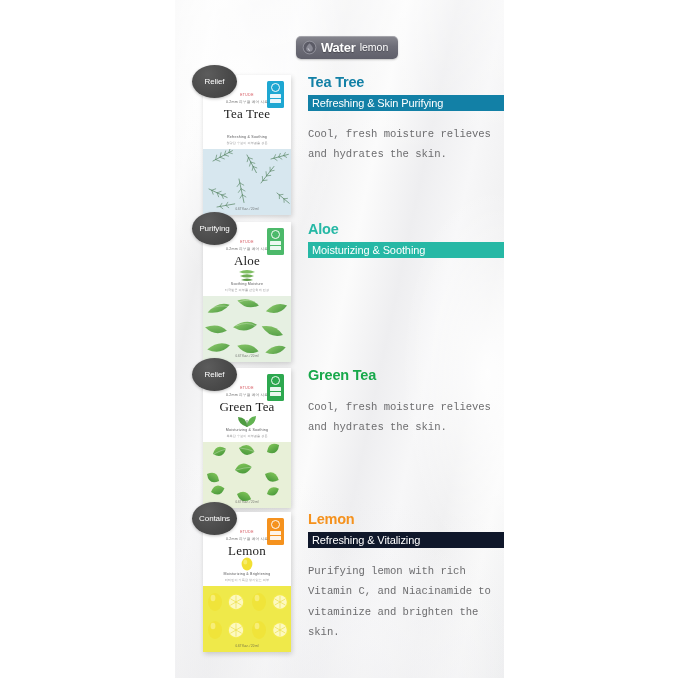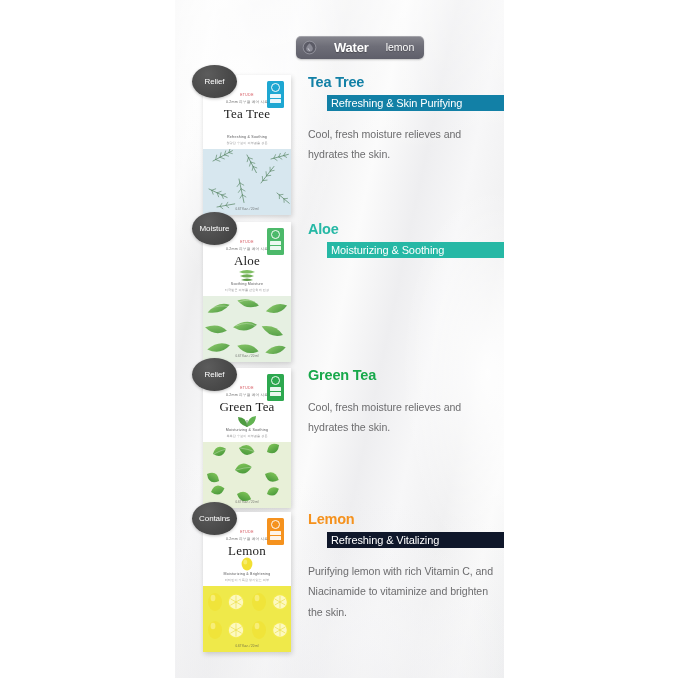--- a/index.html
+++ b/index.html
@@ -55,21 +55,21 @@
 
   
   #header-badge {
     position: absolute;
     left: 296px;
     top: 36px;
     height: 23px;
     padding: 0 10px 0 6px;
     display: flex;
     align-items: center;
-    gap: 17px;
+    gap: 4px;
     background: linear-gradient(180deg, #87878f 0%, #6e6e78 45%, #5f5f6a 100%);
     border-radius: 5px;
     box-shadow: 0 1px 2px rgba(0,0,0,0.22), inset 0 1px 0 rgba(255,255,255,0.25);
     z-index: 6;
   }
   .badge-icon {
     width: 15px;
     height: 15px;
     flex: 0 0 auto;
   }
@@ -248,28 +248,28 @@
   .copy-banner {
     height: 16px;
     line-height: 16px;
     color: #ffffff;
     font-size: 11px;
     padding-left: 4px;
     box-sizing: border-box;
     letter-spacing: -0.1px;
     white-space: nowrap;
     overflow: hidden;
-    margin-left: 19px;
   }
   .copy-body {
     margin-top: 13px;
     font-size: 10.6px;
     color: #6d6d6f;
     line-height: 1.92;
     letter-spacing: -0.05px;
+    font-family: Liberation Mono, monospace;
   }
 </style>
 </head>
 <body>
 
 <div id="page">
 
   <div id="panel"></div>
 
   <div id="header-badge">
@@ -444,21 +444,21 @@
             </g>
             <g stroke="#ffffff" stroke-width="0.5" opacity="0.55" fill="none">
               <path d="M7 13 q10 -5 19 -2"></path>
                 <path d="M36 6 q10 -4 18 1"></path>
                 <path d="M33 30 q11 -5 20 0"></path>
             </g>
           </svg>
         </div>
         <div class="pkg-foot">0.67 fl.oz. / 20 ml</div>
       </div>
-      <div class="corner-badge">Moisture</div>
+      <div class="corner-badge">Purifying</div>
     </div>
 
     <div class="copy">
       <div class="copy-title" style="color:#26b8a5;">Aloe</div>
       <div class="copy-banner" style="background:#26b8a5;">Moisturizing &amp; Soothing</div>
     </div>
   </div>
 
   <div class="product" style="top:368px;">
     <div class="pkg-wrap">

